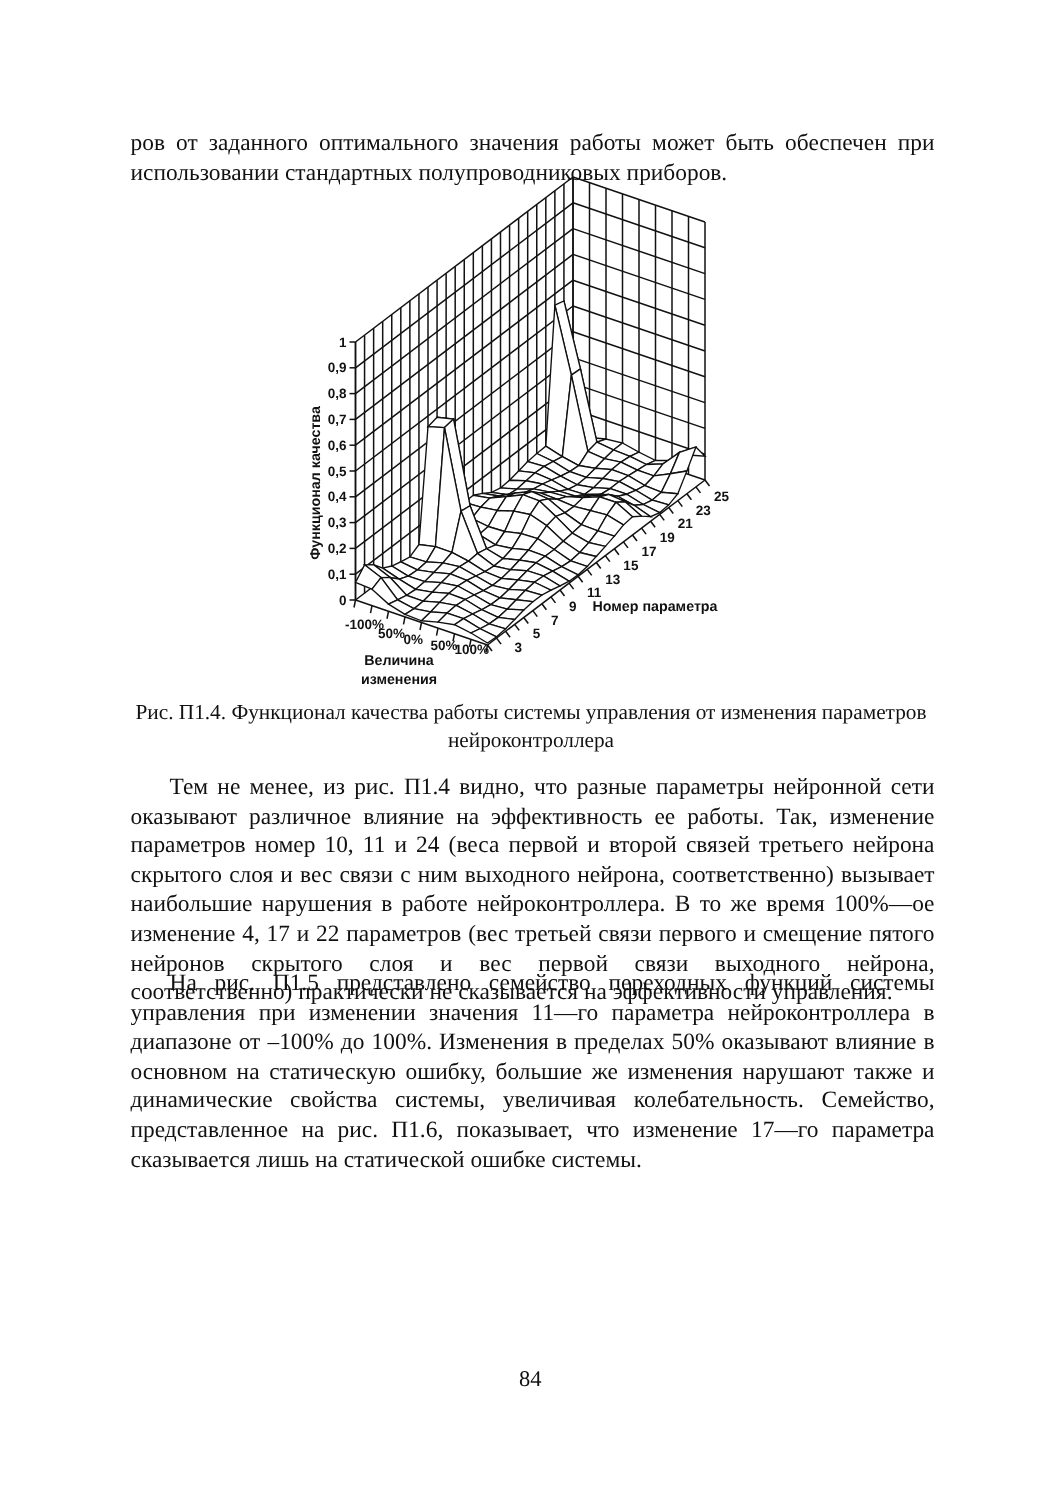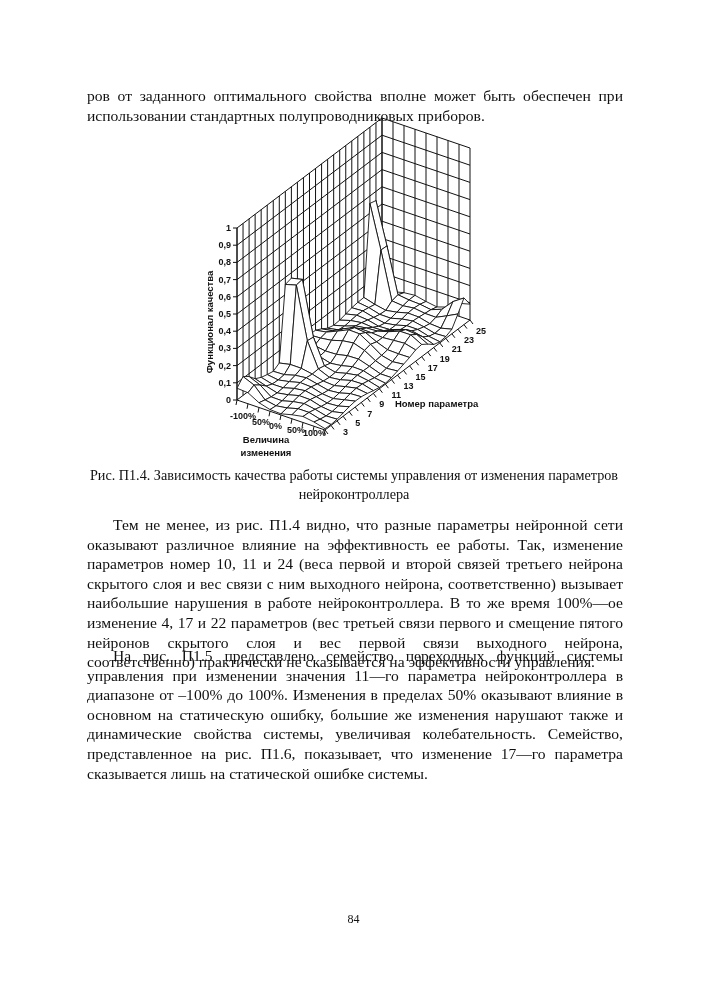--- a/index.html
+++ b/index.html
@@ -6,29 +6,29 @@
   body { width:707px; height:1000px; position:relative; overflow:hidden;
          font-family:"Liberation Serif","DejaVu Serif",serif; color:#111; }
   .para { position:absolute; left:87px; width:536px; font-size:15.6px; line-height:19.6px;
           text-align:justify; }
   .para.indent { text-indent:26px; }
   .top { top:86px; }
   .p1 { top:515px; }
   .p2 { top:646px; }
   .caption { position:absolute; left:80px; width:548px; top:466px; text-align:center;
              font-size:14.2px; line-height:19px; }
-  .page-num { position:absolute; top:912px; left:0; width:707px; text-align:center; font-size:12px; }
+  .page-num { position:absolute; top:912px; left:0; width:707px; text-align:center; font-size:15px; }
   svg.chart { position:absolute; left:0; top:0; }
   .ax { font-family:"Liberation Sans","DejaVu Sans",sans-serif; font-weight:bold; font-size:9px; fill:#111; }
   .axl { font-family:"Liberation Sans","DejaVu Sans",sans-serif; font-weight:bold; font-size:9.5px; fill:#111; }
 </style>
 </head>
 <body>
 
-<div class="para top">ров от заданного оптимального свойства вполне может быть обеспечен при использовании стандартных полупроводниковых приборов.</div>
+<div class="para top">ров от заданного оптимального значения работы может быть обеспечен при использовании стандартных полупроводниковых приборов.</div>
 
 <svg class="chart" width="707" height="470" viewBox="0 0 707 470">
   <g id="walls" stroke="#111" stroke-width="1" fill="none">
       <line x1="237" y1="400" x2="237" y2="228"></line>
       <line x1="243.04166666666666" y1="395.4166666666667" x2="243.04166666666666" y2="223.41666666666669"></line>
       <line x1="249.08333333333334" y1="390.8333333333333" x2="249.08333333333334" y2="218.83333333333331"></line>
       <line x1="255.125" y1="386.25" x2="255.125" y2="214.25"></line>
       <line x1="261.1666666666667" y1="381.6666666666667" x2="261.1666666666667" y2="209.66666666666669"></line>
       <line x1="267.2083333333333" y1="377.0833333333333" x2="267.2083333333333" y2="205.08333333333331"></line>
       <line x1="273.25" y1="372.5" x2="273.25" y2="200.5"></line>
@@ -357,18 +357,18 @@
       <text x="451.83333333333337" y="352.33333333333337" text-anchor="start" class="ax">21</text>
       <text x="463.9166666666667" y="343.1666666666667" text-anchor="start" class="ax">23</text>
       <text x="476" y="334" text-anchor="start" class="ax">25</text>
       <text x="0" y="0" transform="translate(213,322) rotate(-90)" text-anchor="middle" class="axl">Функционал качества</text>
       <text x="266" y="443" text-anchor="middle" class="axl">Величина</text>
       <text x="266" y="456" text-anchor="middle" class="axl">изменения</text>
       <text x="395" y="407" text-anchor="start" class="axl">Номер параметра</text>
     </g>
 </svg>
 
-<div class="caption">Рис. П1.4. Зависимость качества работы системы управления от изменения параметров нейроконтроллера</div>
+<div class="caption">Рис. П1.4. Функционал качества работы системы управления от изменения параметров нейроконтроллера</div>
 
 <div class="para indent p1">Тем не менее, из рис. П1.4 видно, что разные параметры нейронной сети оказывают различное влияние на эффективность ее работы. Так, изменение параметров номер 10, 11 и 24 (веса первой и второй связей третьего нейрона скрытого слоя и вес связи с ним выходного нейрона, соответственно) вызывает наибольшие нарушения в работе нейроконтроллера. В то же время 100%—ое изменение 4, 17 и 22 параметров (вес третьей связи первого и смещение пятого нейронов скрытого слоя и вес первой связи выходного нейрона, соответственно) практически не сказывается на эффективности управления.</div>
 <div class="para indent p2">На рис. П1.5 представлено семейство переходных функций системы управления при изменении значения 11—го параметра нейроконтроллера в диапазоне от –100% до 100%. Изменения в пределах 50% оказывают влияние в основном на статическую ошибку, большие же изменения нарушают также и динамические свойства системы, увеличивая колебательность. Семейство, представленное на рис. П1.6, показывает, что изменение 17—го параметра сказывается лишь на статической ошибке системы.</div>
 
 <div class="page-num">84</div>
 
 </body></html>

